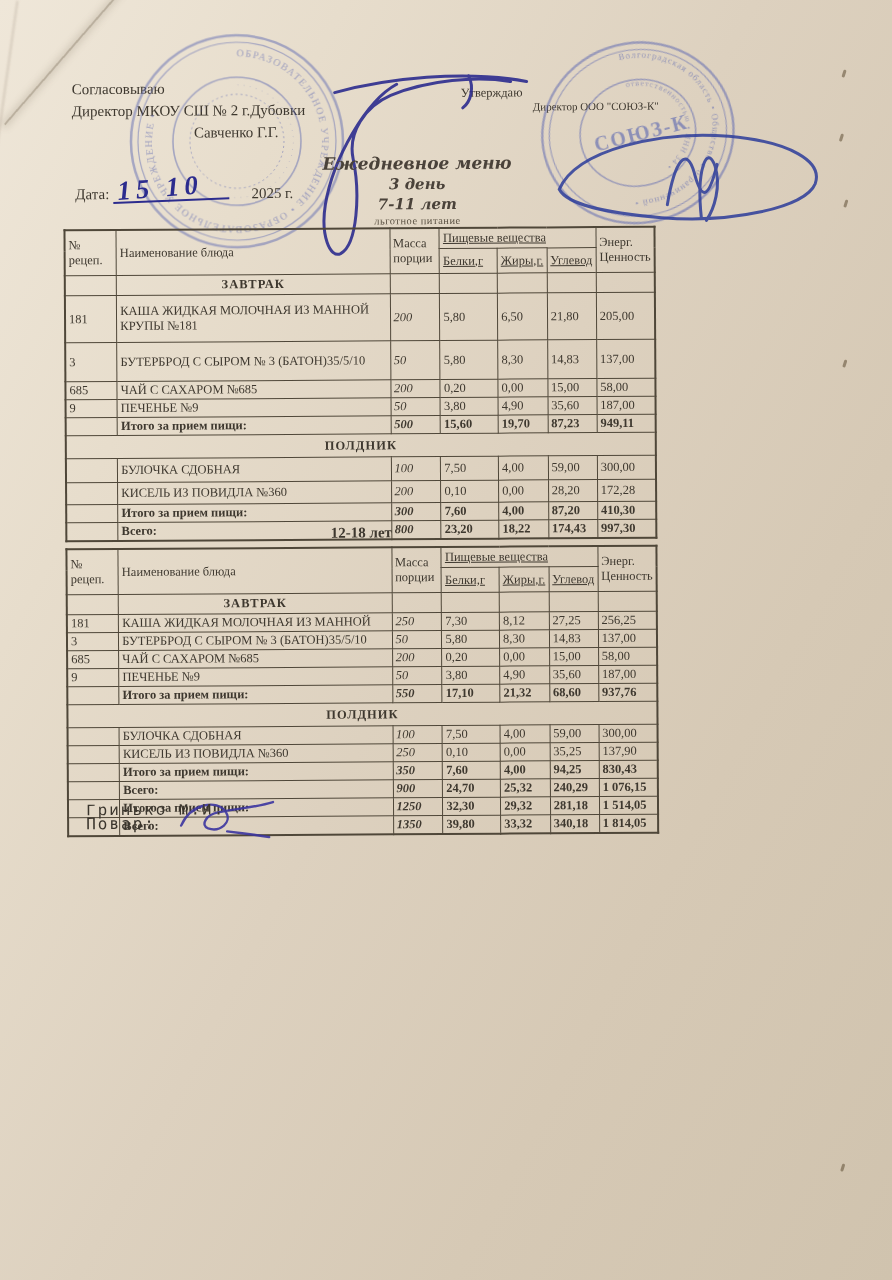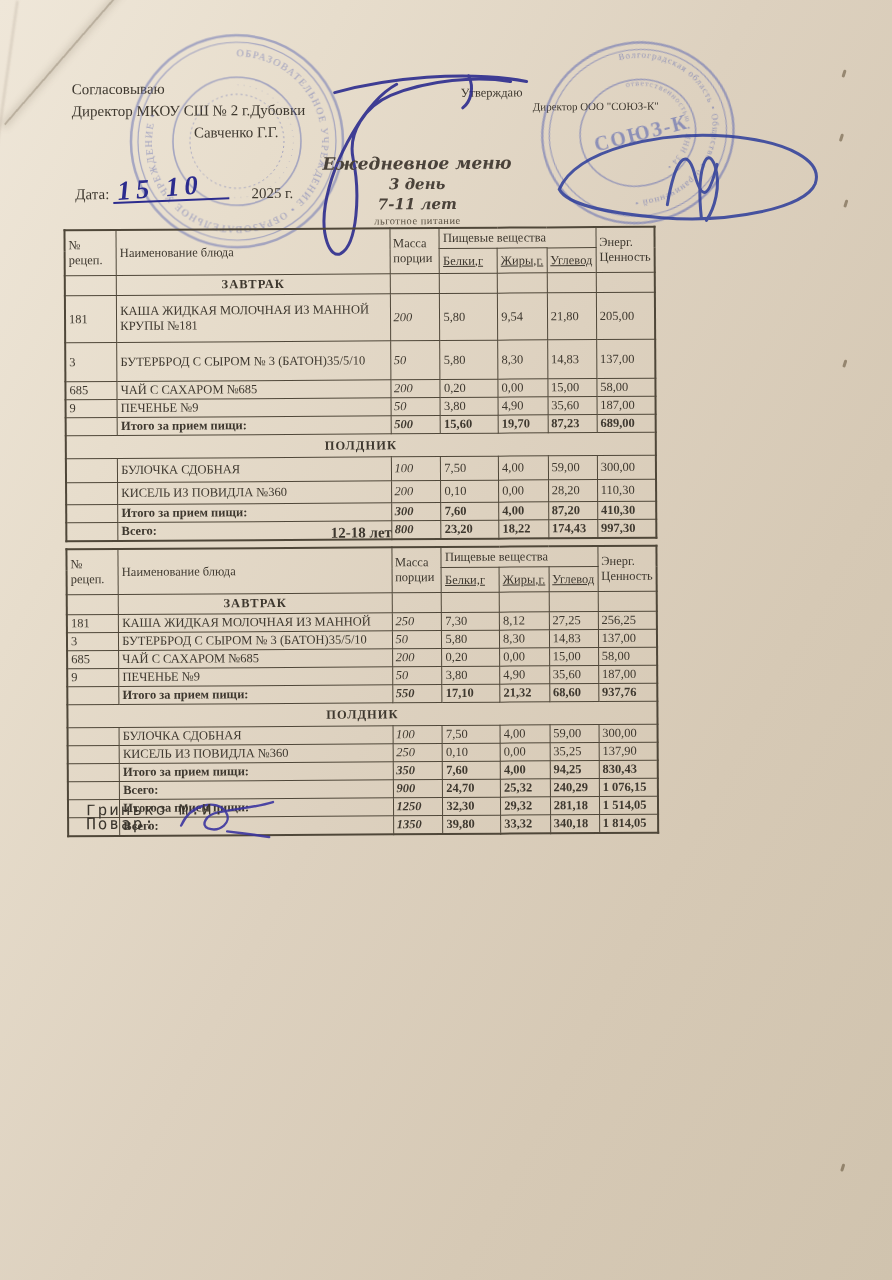--- a/index.html
+++ b/index.html
@@ -39,21 +39,21 @@
   .sig{position:absolute;}
 
   
   .menu-table{border-collapse:collapse;width:592px;font-size:12.5px;color:#3e382f;
     border:2.5px solid #4f4739;}
   .menu-table th,.menu-table td{border:1.5px solid #4f4739;padding:1px 3px;vertical-align:middle;
     font-weight:normal;text-align:left;}
   .c-no{text-align:center;}
   .c-mass{text-align:center;font-style:italic;}
   .c-num{text-align:right;padding-right:5px !important;}
-  .nutr-span{text-align:left;}
+  .nutr-span{text-align:left;text-decoration:underline;}
   thead .hr1 th{height:17px;}
   thead .hr2 th{height:22px;text-decoration:underline;}
   tr.section td{height:17px;}
   tr.section td.c-name{text-align:center;font-weight:bold;letter-spacing:1px;}
   td.meal-cell{text-align:center;font-weight:bold;letter-spacing:1px;height:20px;}
   tr.total td{font-weight:bold;}
   .tbl1-wrap{position:absolute;left:66px;top:227px;}
   .tbl2-wrap{position:absolute;left:66px;top:546px;}
   #table1 tbody tr:nth-child(2) td{height:44px;}
   #table1 tbody tr:nth-child(3) td{height:36px;}
@@ -189,21 +189,21 @@
               <td class="c-num"></td>
               <td class="c-num"></td>
               <td class="c-num"></td>
               <td class="c-num"></td>
             </tr>
             <tr class="item">
               <td class="c-no">181</td>
               <td class="c-name">КАША ЖИДКАЯ МОЛОЧНАЯ ИЗ МАННОЙ КРУПЫ №181</td>
               <td class="c-mass">200</td>
               <td class="c-num">5,80</td>
-              <td class="c-num">9,54</td>
+              <td class="c-num">6,50</td>
               <td class="c-num">21,80</td>
               <td class="c-num">205,00</td>
             </tr>
             <tr class="item">
               <td class="c-no">3</td>
               <td class="c-name">БУТЕРБРОД С СЫРОМ № 3   (БАТОН)35/5/10</td>
               <td class="c-mass">50</td>
               <td class="c-num">5,80</td>
               <td class="c-num">8,30</td>
               <td class="c-num">14,83</td>
@@ -227,42 +227,42 @@
               <td class="c-num">35,60</td>
               <td class="c-num">187,00</td>
             </tr>
             <tr class="total">
               <td class="c-no"></td>
               <td class="c-name">Итого за прием пищи:</td>
               <td class="c-mass">500</td>
               <td class="c-num">15,60</td>
               <td class="c-num">19,70</td>
               <td class="c-num">87,23</td>
-              <td class="c-num">689,00</td>
+              <td class="c-num">949,11</td>
             </tr>
             <tr class="meal">
               <td colspan="7" class="meal-cell">ПОЛДНИК</td>
             </tr>
             <tr class="item">
               <td class="c-no"></td>
               <td class="c-name">БУЛОЧКА СДОБНАЯ</td>
               <td class="c-mass">100</td>
               <td class="c-num">7,50</td>
               <td class="c-num">4,00</td>
               <td class="c-num">59,00</td>
               <td class="c-num">300,00</td>
             </tr>
             <tr class="item">
               <td class="c-no"></td>
               <td class="c-name">КИСЕЛЬ ИЗ ПОВИДЛА №360</td>
               <td class="c-mass">200</td>
               <td class="c-num">0,10</td>
               <td class="c-num">0,00</td>
               <td class="c-num">28,20</td>
-              <td class="c-num">110,30</td>
+              <td class="c-num">172,28</td>
             </tr>
             <tr class="total">
               <td class="c-no"></td>
               <td class="c-name">Итого за прием пищи:</td>
               <td class="c-mass">300</td>
               <td class="c-num">7,60</td>
               <td class="c-num">4,00</td>
               <td class="c-num">87,20</td>
               <td class="c-num">410,30</td>
             </tr>

